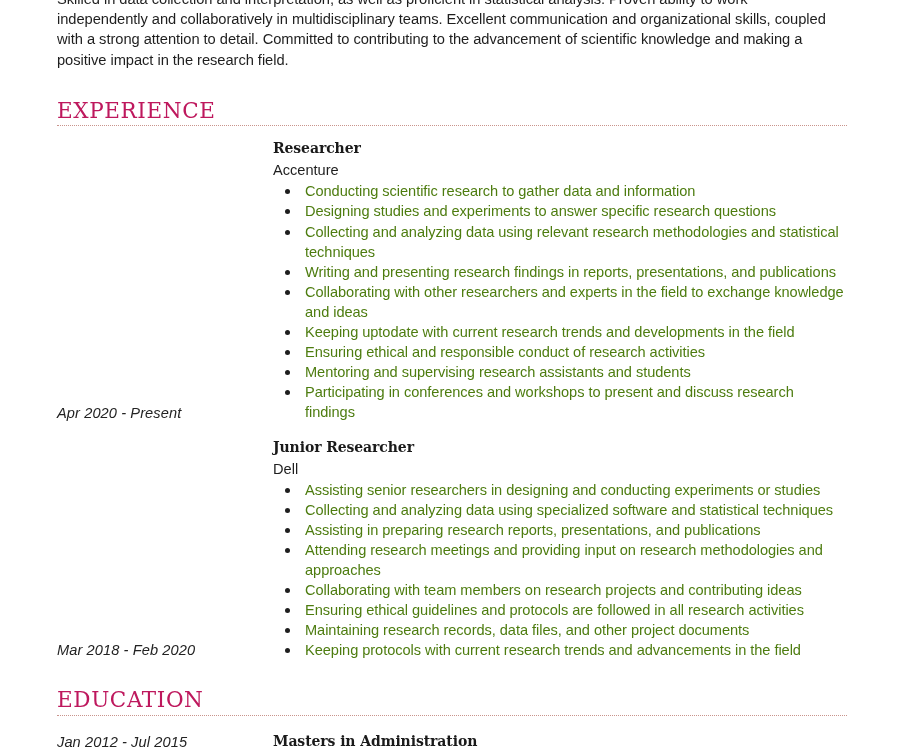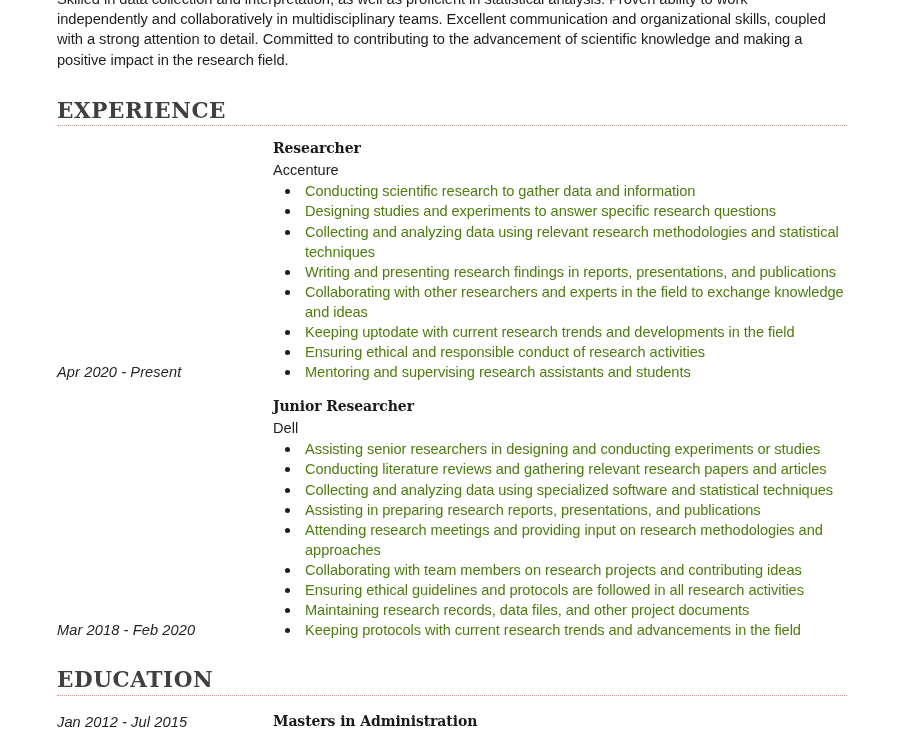--- a/index.html
+++ b/index.html
@@ -36,24 +36,24 @@
     padding-right: 4px;
     letter-spacing: -0.05px;
   }
 
   
   .section {
     margin-top: 30px;
   }
   .section-heading {
     font-family: "DejaVu Serif", "Liberation Serif", serif;
-    font-weight: 700;
+    font-weight: 400;
     font-size: 21.5px;
     letter-spacing: 0.6px;
-    color: #404040;
+    color: #be185d;
     line-height: 1.05;
     margin: 0 0 3px 0;
     text-transform: uppercase;
   }
   .section-rule {
     height: 0;
     border: 0;
     border-top: 1.4px dotted #c9948c;
     margin: 0 0 12px 0;
     width: 790px;
@@ -148,32 +148,32 @@
         <div class="entry-org">Accenture</div>
         <ul class="bullets">
           <li>Conducting scientific research to gather data and information</li>
           <li>Designing studies and experiments to answer specific research questions</li>
           <li>Collecting and analyzing data using relevant research methodologies and statistical techniques</li>
           <li>Writing and presenting research findings in reports, presentations, and publications</li>
           <li>Collaborating with other researchers and experts in the field to exchange knowledge and ideas</li>
           <li>Keeping uptodate with current research trends and developments in the field</li>
           <li>Ensuring ethical and responsible conduct of research activities</li>
           <li>Mentoring and supervising research assistants and students</li>
+          <li>Participating in conferences and workshops to present and discuss research findings</li>
         </ul>
       </div>
     </div>
 
     <div class="entry">
       <div class="entry-date">Mar 2018 - Feb 2020</div>
       <div class="entry-body">
         <div class="entry-title">Junior Researcher</div>
         <div class="entry-org">Dell</div>
         <ul class="bullets">
           <li>Assisting senior researchers in designing and conducting experiments or studies</li>
-          <li>Conducting literature reviews and gathering relevant research papers and articles</li>
           <li>Collecting and analyzing data using specialized software and statistical techniques</li>
           <li>Assisting in preparing research reports, presentations, and publications</li>
           <li>Attending research meetings and providing input on research methodologies and approaches</li>
           <li>Collaborating with team members on research projects and contributing ideas</li>
           <li>Ensuring ethical guidelines and protocols are followed in all research activities</li>
           <li>Maintaining research records, data files, and other project documents</li>
           <li>Keeping protocols with current research trends and advancements in the field</li>
         </ul>
       </div>
     </div>

